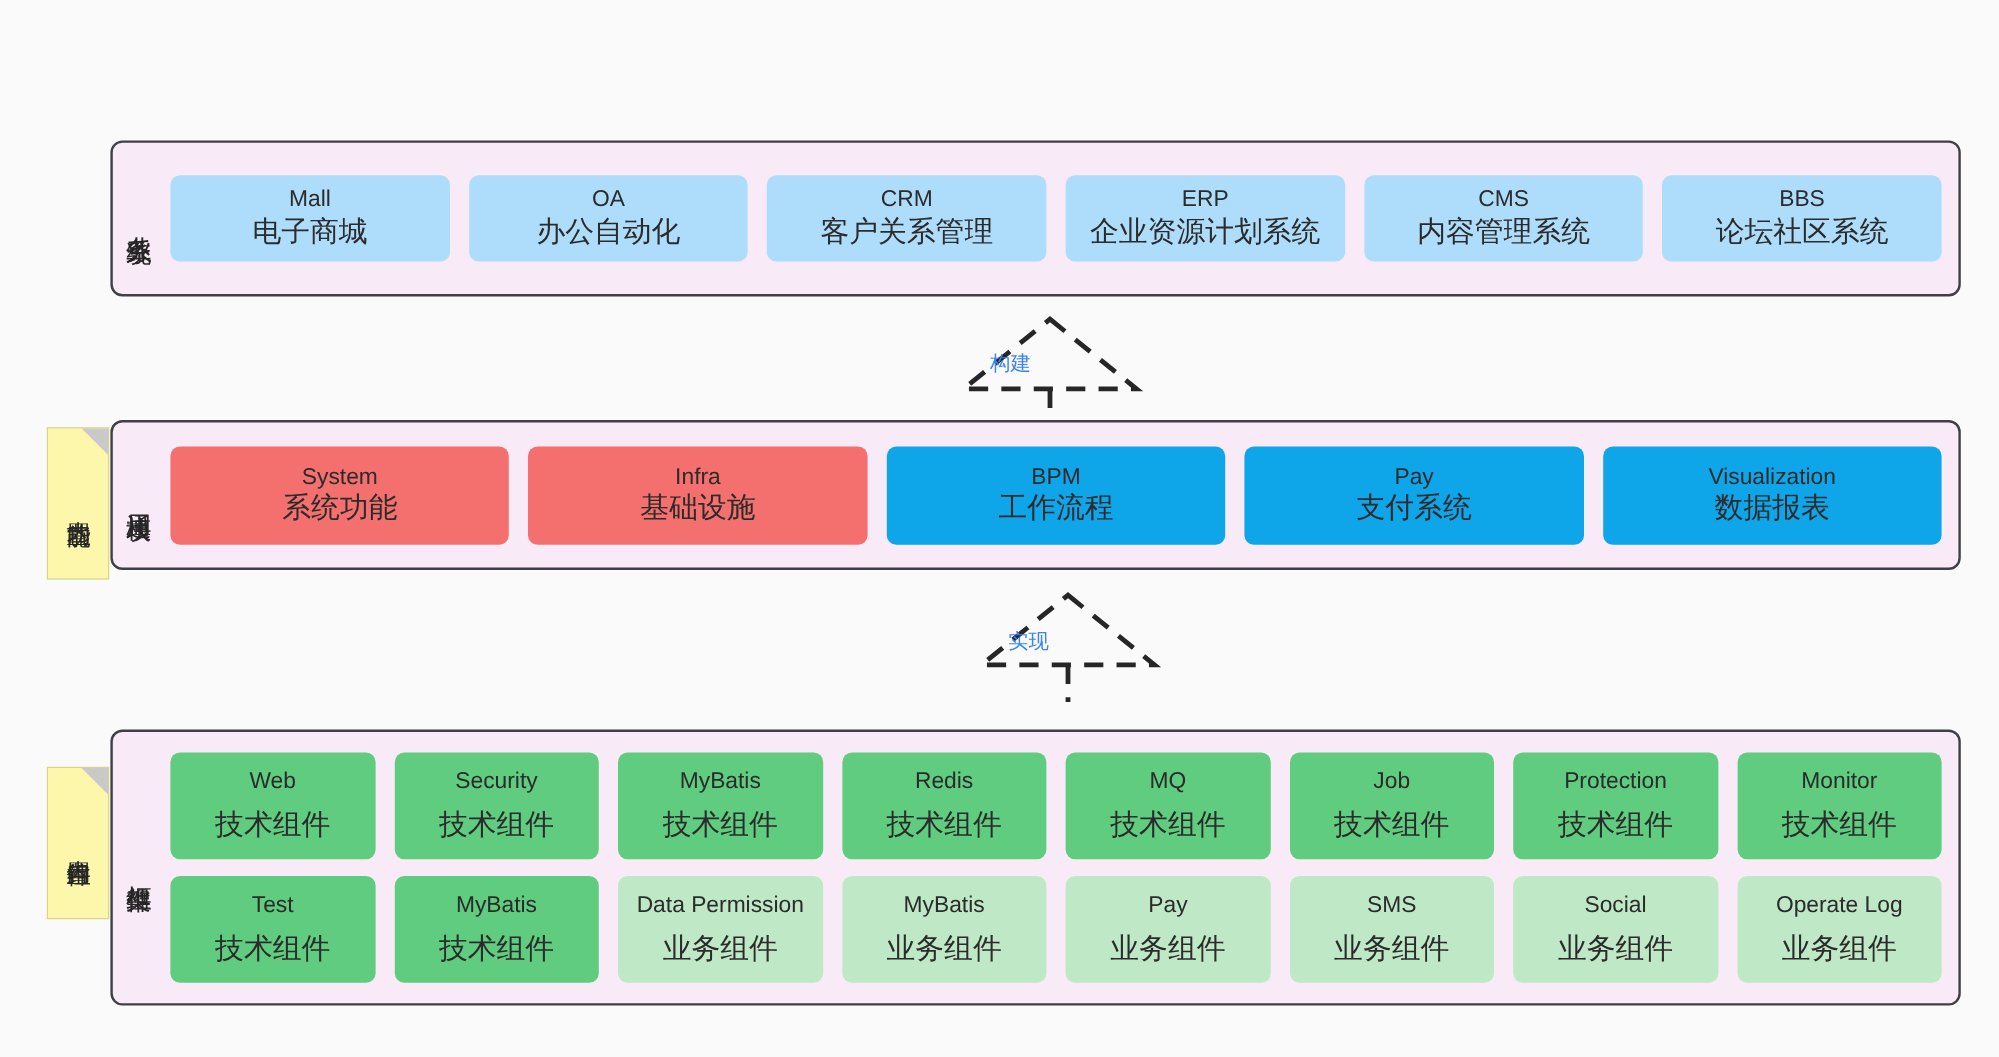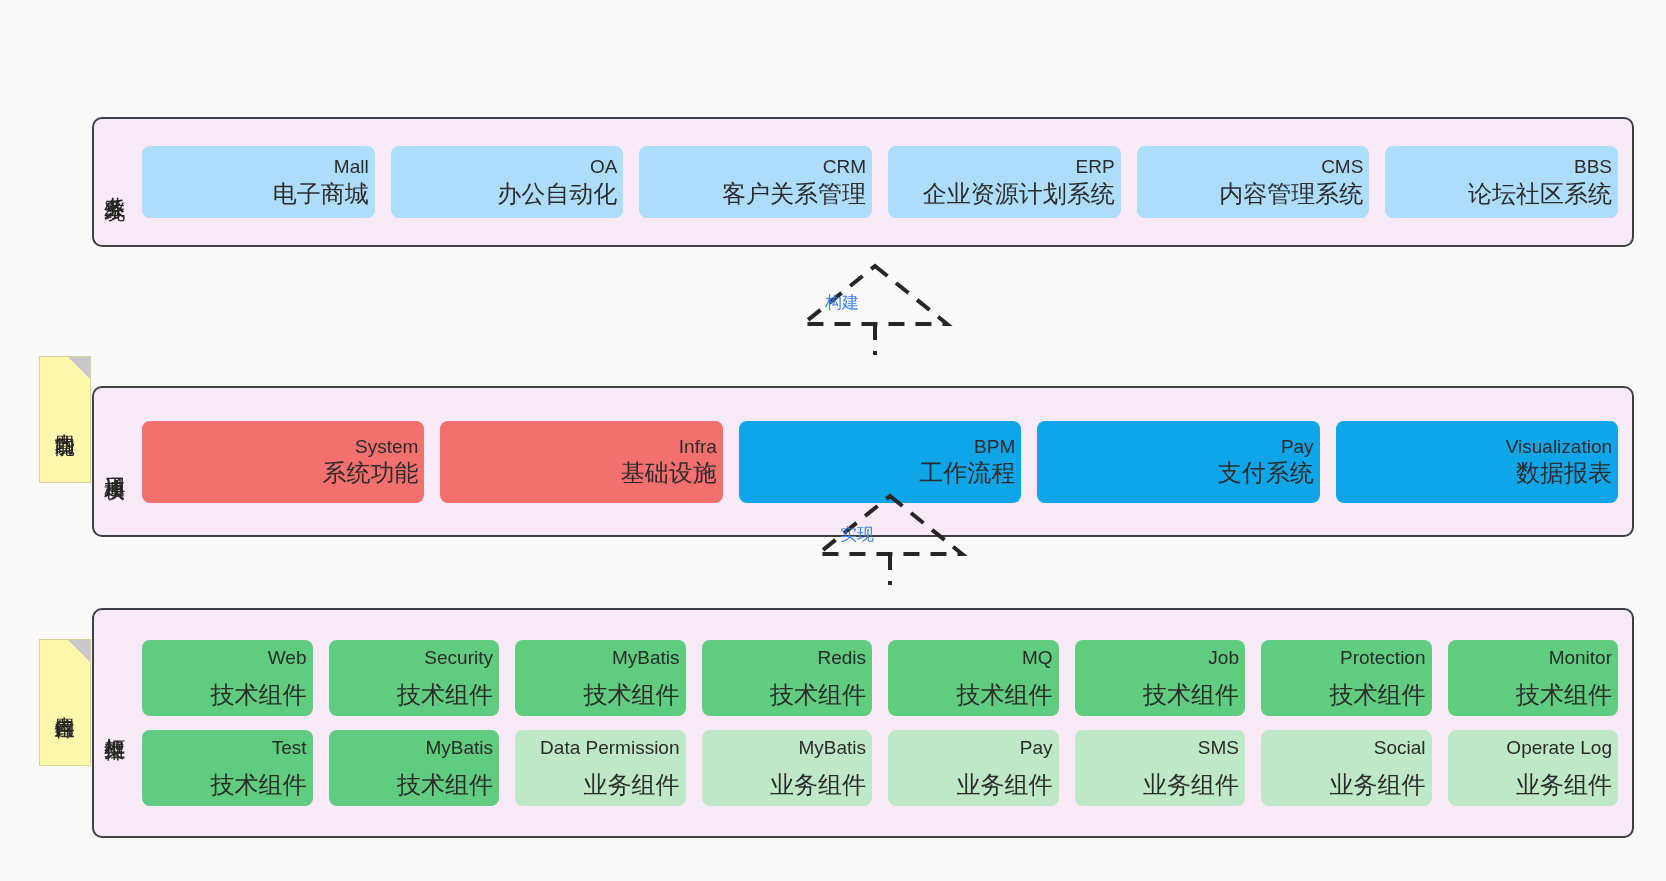--- a/index.html
+++ b/index.html
@@ -62,33 +62,33 @@
     gap: 16px;
   }
 
   
   .node {
     box-sizing: border-box;
     flex: 1 1 0;
     border-radius: 8px;
     display: flex;
     flex-direction: column;
-    align-items: flex-end;
+    align-items: center;
     justify-content: center;
     text-align: center;
     color: #2b2b2b;
     line-height: 1.25;
     padding: 4px 6px;
   }
   .node .n-en { font-size: 19px; }
   .node .n-cn { font-size: 24px; }
 
   .biz-row .node { height: 72px; }
   .mod-row .node { height: 82px; }
-  .fw-row  .node { height: 76px; gap: 10px; }
+  .fw-row  .node { height: 89px; gap: 10px; }
 
   
   .c-blue       { background: #aeddfb; }
   .c-red        { background: #f4706e; }
   .c-pink       { background: #0ea5e9; }
   .c-green      { background: #5fcc7f; }
   .c-lightgreen { background: #bfe8c7; }
 
   
   .note {
@@ -177,21 +177,21 @@
       <line x1="75" y1="62" x2="75" y2="93" stroke="#262626" stroke-width="4" stroke-dasharray="16 11"></line>
     </svg>
   </div>
   <div class="uml-label" style="left:825px; top:291px;">构建</div>
 
   <div class="note" style="left:39px; top:356px; height:127px;">
     <span class="fold"></span>
     <span>内置功能</span>
   </div>
 
-  <div class="layer" id="layer-modules" style="left:92px; top:350px; width:1542px; height:151px;margin-top:36px;">
+  <div class="layer" id="layer-modules" style="left:92px; top:350px; width:1542px; height:125px;">
     <div class="layer-title">通用模块</div>
     <div class="layer-body mod-row">
 
       <div class="node c-red">
         <span class="n-en">System</span>
         <span class="n-cn">系统功能</span>
       </div>
 
       <div class="node c-red">
         <span class="n-en">Infra</span>

